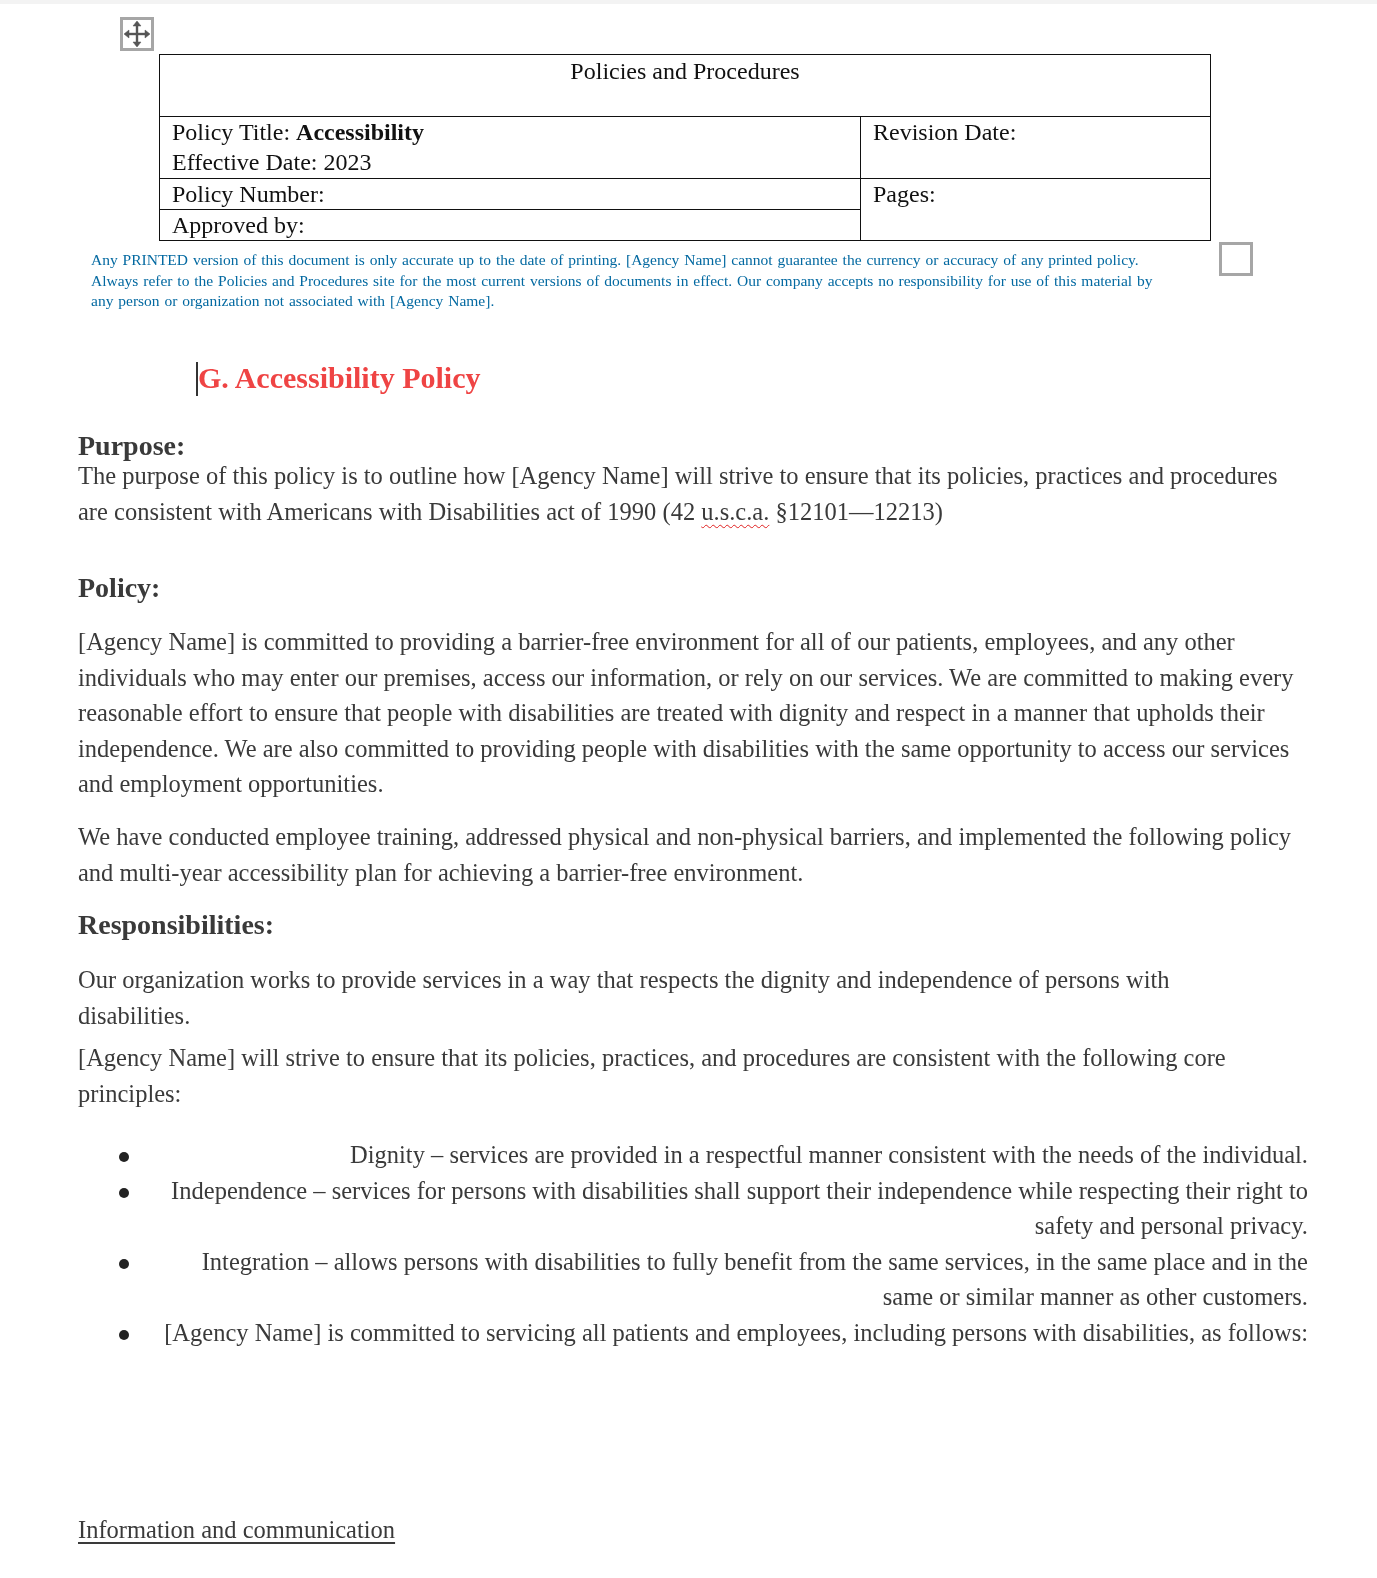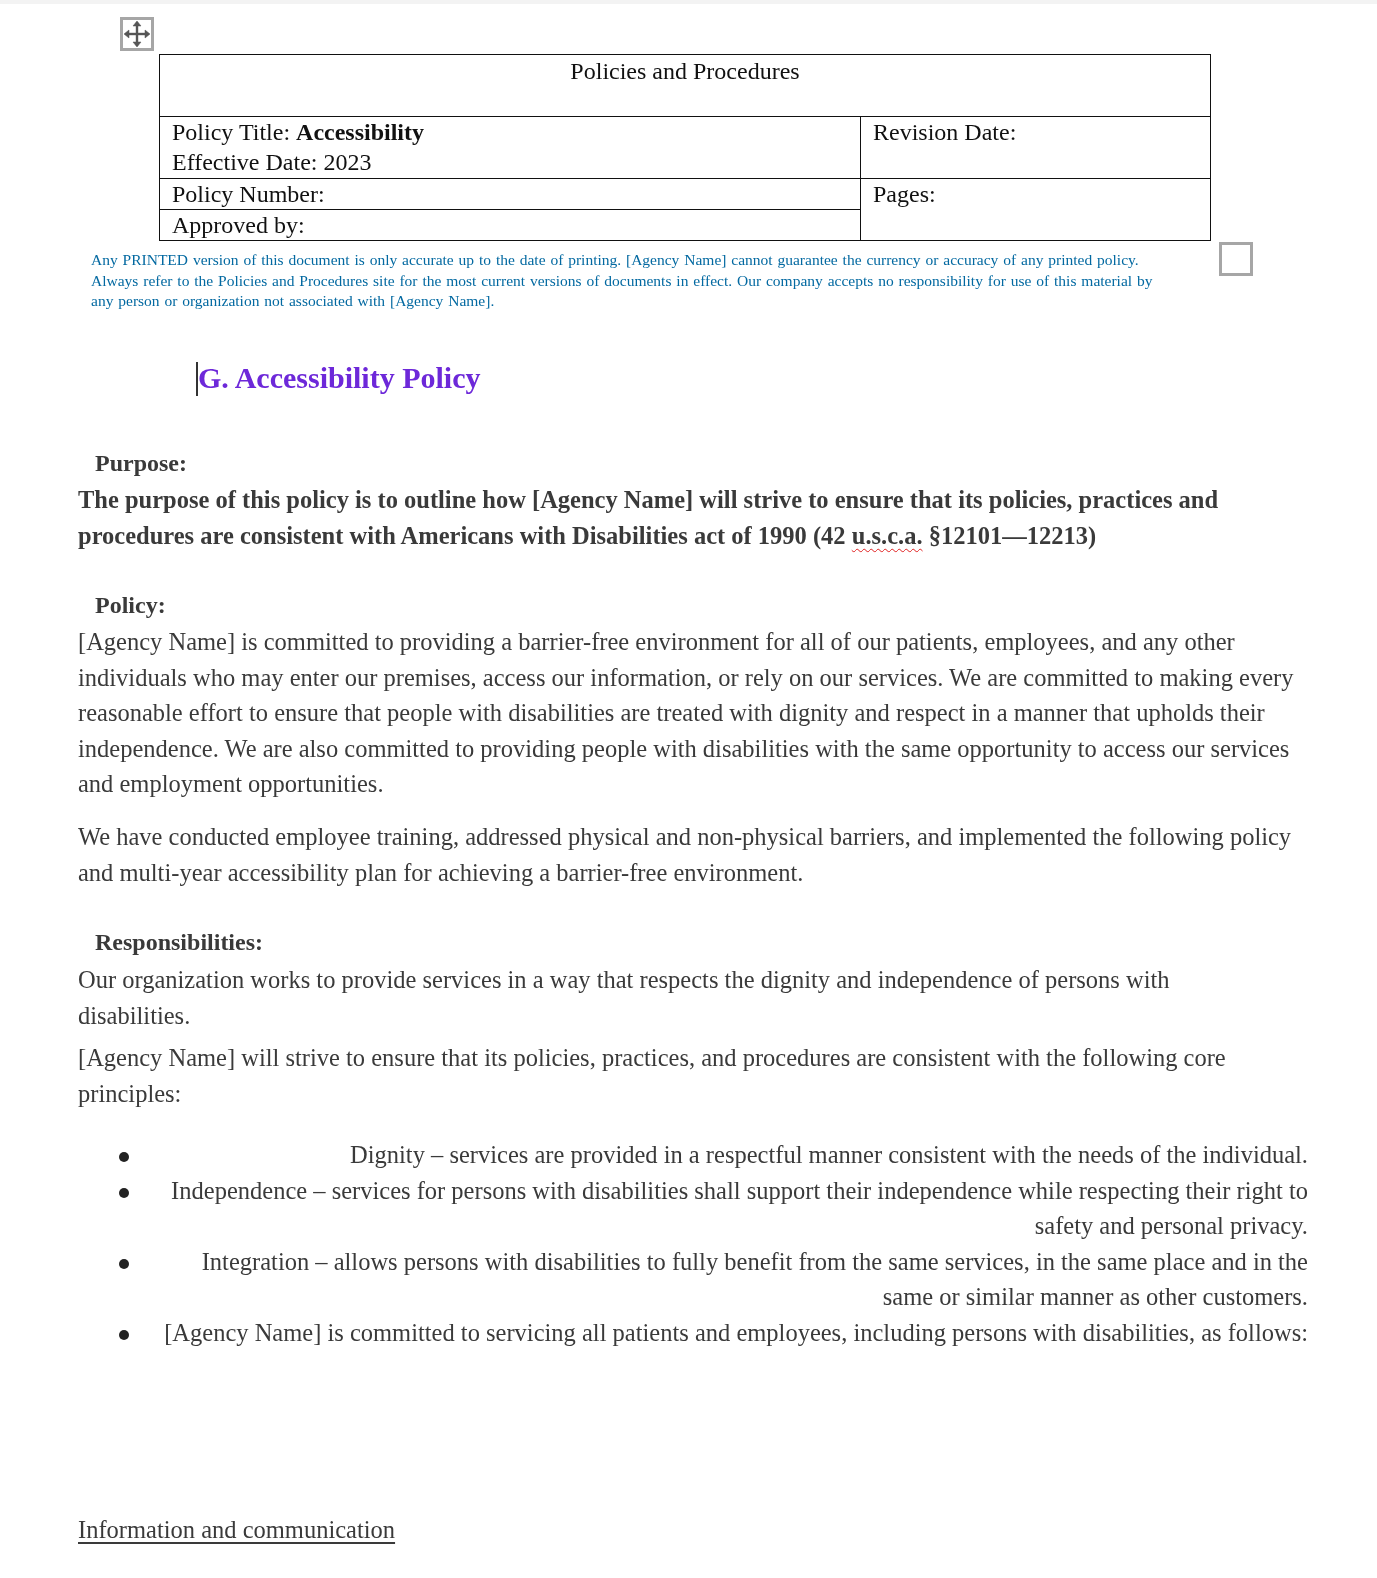--- a/index.html
+++ b/index.html
@@ -83,34 +83,34 @@
       word-spacing: 1px;
     }
     
     .doc-heading {
       position: absolute;
       left: 198px; top: 358px;
       margin: 0;
       font-size: 30px;
       line-height: 40px;
       font-weight: bold;
-      color: #6d28d9;
+      color: #ef4444;
     }
     .text-cursor {
       position: absolute;
       left: 196px; top: 362px;
       width: 1.5px; height: 34px;
       background: #333333;
     }
     
     .section-label {
       position: absolute;
       left: 78px;
-      margin: 17px;
-      font-size: 24px;
+      margin: 0;
+      font-size: 28px;
       line-height: 30px;
       font-weight: bold;
       color: #3a3a3a;
     }
     .para {
       position: absolute;
       left: 78px;
       width: 1230px;
       margin: 0;
       font-size: 24.5px;
@@ -215,21 +215,21 @@
 <div class="disclaimer">
   <div>Any PRINTED version of this document is only accurate up to the date of printing. [Agency Name] cannot guarantee the currency or accuracy of any printed policy.</div>
   <div>Always refer to the Policies and Procedures site for the most current versions of documents in effect. Our company accepts no responsibility  for use of this material by</div>
   <div>any person or  organization not associated with [Agency Name].</div>
 </div>
 
 <div class="text-cursor"></div>
 <h1 class="doc-heading">G. Accessibility Policy</h1>
 
 <p class="section-label" style="top:431px;">Purpose:</p>
-<p class="para" style="top:482px; width:1200px;font-weight:bold;"><span>The purpose of this policy is to outline how [Agency Name] will strive to ensure that its policies, practices and procedures are consistent with Americans with Disabilities act of 1990 (42 </span><span class="spell">u.s.c.a.</span><span> §12101—12213)</span></p>
+<p class="para" style="top:458px; width:1200px;"><span>The purpose of this policy is to outline how [Agency Name] will strive to ensure that its policies, practices and procedures are consistent with Americans with Disabilities act of 1990 (42 </span><span class="spell">u.s.c.a.</span><span> §12101—12213)</span></p>
 
 <p class="section-label" style="top:573px;">Policy:</p>
 <p class="para" style="top:624px;">[Agency Name] is committed to providing a barrier-free environment for all of our patients, employees, and any other individuals who may enter our premises, access our information, or rely on our services. We are committed to making every reasonable effort to ensure that people with disabilities are treated with dignity and respect in a manner that upholds their independence. We are also committed to providing people with disabilities with the same opportunity to access our services and employment opportunities.</p>
 <p class="para" style="top:819px; width:1232px;">We have conducted employee training, addressed physical and non-physical barriers, and implemented the following policy and multi-year accessibility plan for achieving a barrier-free environment.</p>
 
 <p class="section-label" style="top:910px;">Responsibilities:</p>
 <p class="para" style="top:962px; width:1200px;">Our organization works to provide services in a way that respects the dignity and independence of persons with disabilities.</p>
 <p class="para" style="top:1040px; width:1240px;">[Agency Name] will strive to ensure that its policies, practices, and procedures are consistent with the following core principles:</p>
 
 <ul class="bullets">

